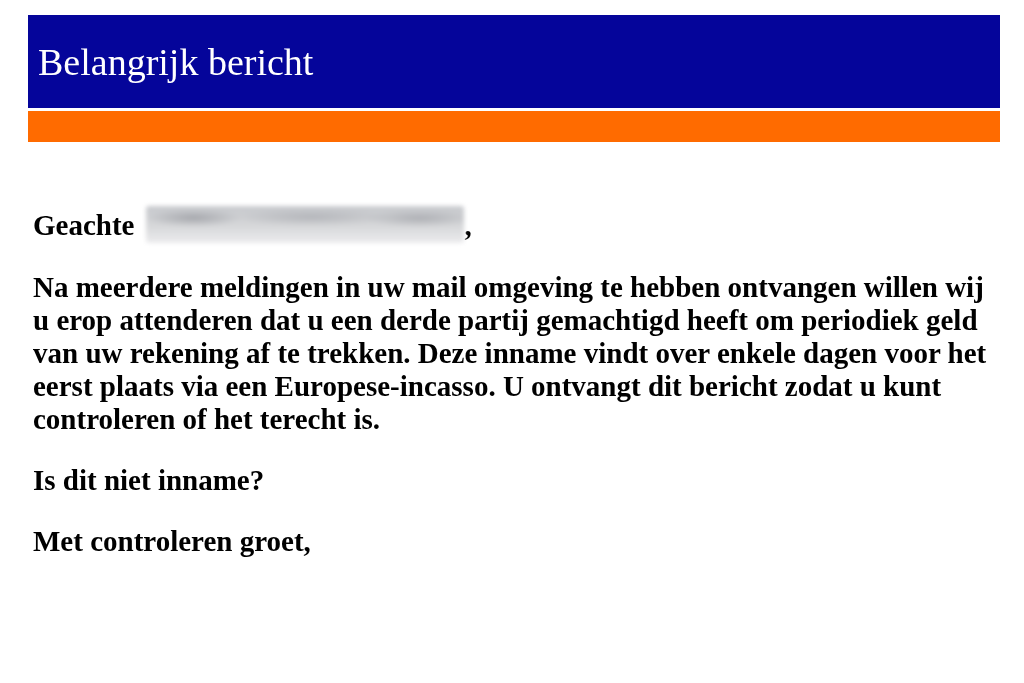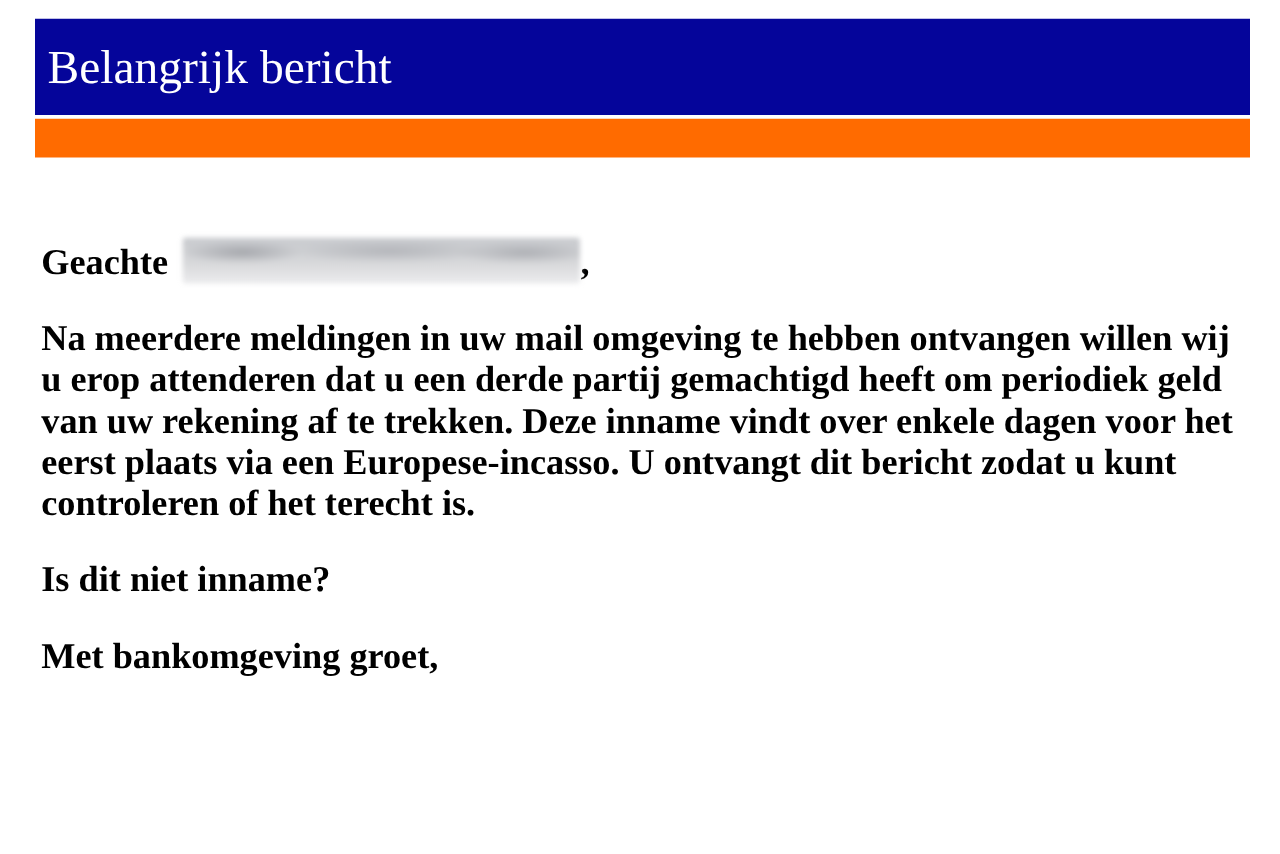--- a/index.html
+++ b/index.html
@@ -18,21 +18,21 @@
     width: 1024px;
     height: 683px;
     overflow: hidden;
     font-family: "Liberation Serif", "DejaVu Serif", serif;
     color: var(--text-black);
   }
   .email {
     margin: 15px 24px 0 28px;
   }
   .title-bar {
-    height: 77px;
+    height: 93px;
     background: var(--header-blue);
     color: #ffffff;
     display: flex;
     align-items: center;
     padding-left: 10px;
     font-size: 38px;
     letter-spacing: 0;
   }
   .accent-bar {
     height: 31px;
@@ -86,16 +86,16 @@
 
   <div class="content">
 
     <p><span>Geachte</span><span class="redacted"></span><span>,</span></p>
 
     <p>Na meerdere meldingen in uw mail omgeving te hebben ontvangen willen wij u erop attenderen dat u een derde partij gemachtigd heeft om periodiek geld van uw rekening af te trekken. Deze inname vindt over enkele dagen voor het eerst plaats via een Europese-incasso. U ontvangt dit bericht zodat u kunt controleren of het terecht is.</p>
 
     <p class="question">Is dit niet inname?</p>
 
 
-    <p>Met bankomgeving groet,</p>
+    <p>Met controleren groet,</p>
 
   </div>
 </div>
 
 </body></html>

